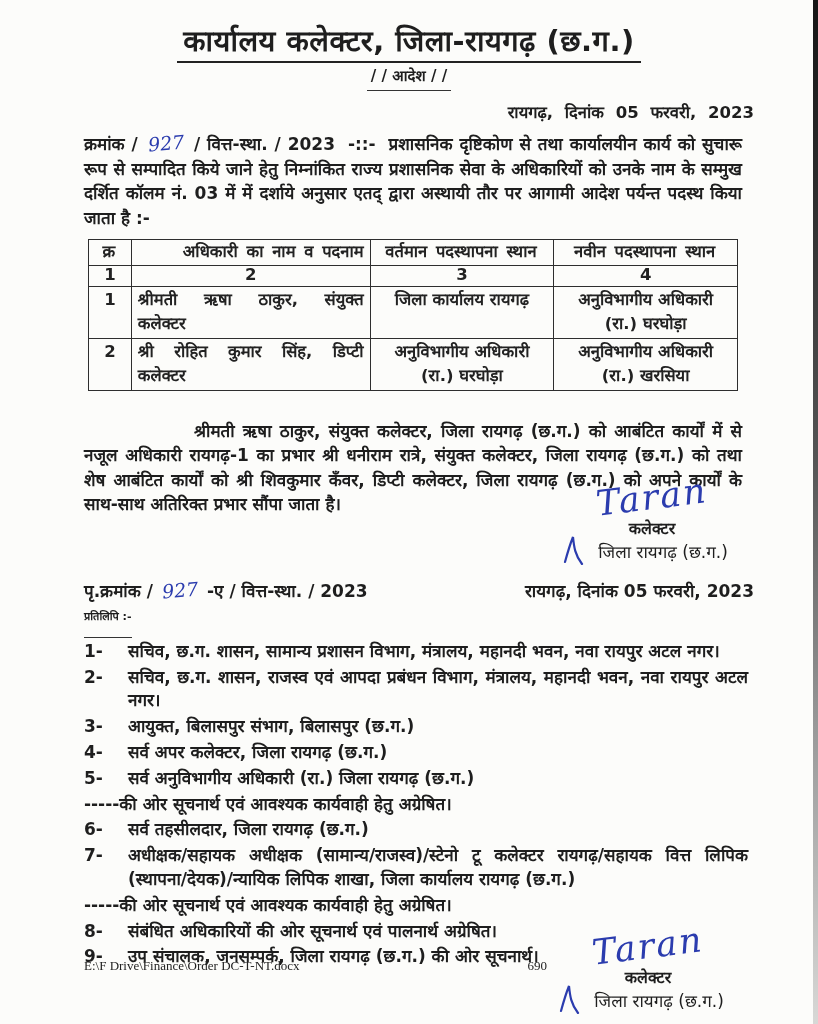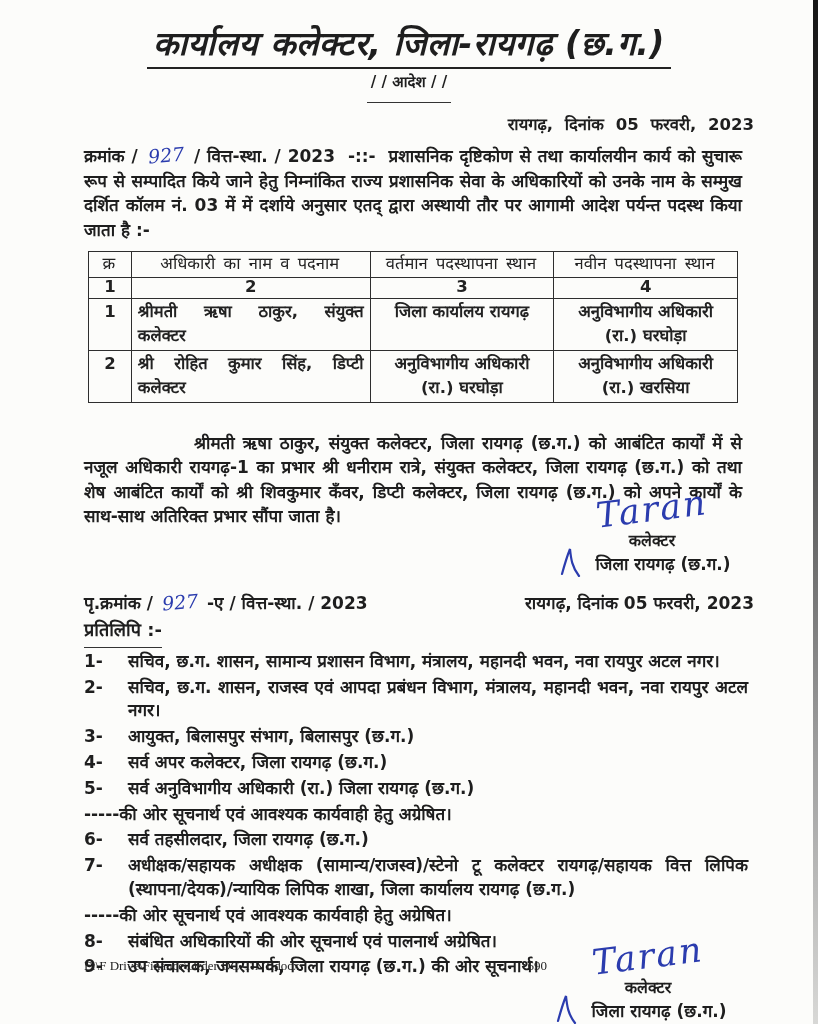--- a/index.html
+++ b/index.html
@@ -13,30 +13,29 @@
     -webkit-font-smoothing:antialiased;
   }
   .page{position:relative;width:818px;height:1024px;}
   .scan-edge-right{
     position:absolute;top:0;right:0;width:5px;height:100%;
     background:linear-gradient(180deg,#161616 0%,#2c2c2c 18%,#555 45%,#9b9b9b 72%,#d8d8d6 100%);
   }
   .title-wrap{text-align:center;padding-top:20px;}
   .doc-title{
     display:inline-block;
-    font-size:33px;font-weight:700;
+    font-size:29px;font-weight:700;
     border-bottom:2.5px solid #222;
     padding:0 6px 2px 6px;
     letter-spacing:0.5px;
-    font-style:italic;
   }
   .order-heading-wrap{text-align:center;margin-top:2px;}
   .order-heading{
     display:inline-block;font-size:15px;font-weight:700;
-    border-bottom:1.6px solid #333;padding:0 4px 11px 4px;
+    border-bottom:1.6px solid #333;padding:0 4px 5px 4px;
   }
   .date-line-1{
     text-align:right;margin:9px 64px 0 0;
     font-size:16.5px;font-weight:700;word-spacing:6px;
   }
   .para{
     margin:7px 76px 0 84px;
     font-size:17px;font-weight:700;
     line-height:1.43;text-align:justify;
   }
@@ -50,24 +49,24 @@
   }
   .sep{padding:0 6px;}
   table.order-table{
     border-collapse:collapse;
     margin:9px 0 0 88px;
     width:650px;
     font-size:16.5px;font-weight:700;
     color:#222;
   }
   table.order-table,.order-table th,.order-table td{border:1.6px solid #2e2e2e;}
-  .order-table th{padding:1px 6px 3px 4px;font-weight:400;word-spacing:3px;line-height:1.3;}
+  .order-table th{padding:1px 6px 3px 4px;font-weight:700;word-spacing:3px;line-height:1.3;}
   .order-table td{padding:1px 6px 3px 6px;line-height:1.42;}
   .col-sn{width:34px;text-align:center;}
-  .col-name{width:248px;}
+  .col-name{width:248px;text-align:right;}
   .col-cur{width:184px;}
   .col-new{width:184px;}
   .cell-center{text-align:center;vertical-align:top;}
   .cell-name{text-align:justify;vertical-align:top;word-spacing:5px;}
   .num-row td{padding:0 4px 1px 4px;line-height:1.15;text-align:center;}
   .para-2{text-indent:110px;margin-top:28px;}
   .effect-line{
     margin:2px 76px 0 195px;
     font-size:17px;font-weight:700;
   }
@@ -79,34 +78,34 @@
   .sig-2{margin:-42px 50px 0 auto;}
   .sig-script{
     font-family:"DejaVu Serif",serif;font-style:italic;font-weight:400;
     font-size:35px;color:#2b3cae;
     display:inline-block;transform:rotate(-7deg);
     letter-spacing:2px;line-height:1.1;
     margin-bottom:2px;
   }
   .sig-title{font-size:16px;font-weight:700;line-height:1.25;}
   .sig-district{
-    font-size:17px;font-weight:700;line-height:1.3;
+    font-size:17px;font-weight:400;line-height:1.3;
     display:flex;align-items:center;justify-content:center;gap:14px;
     margin-left:-14px;
   }
   .flourish{flex:0 0 auto;margin-top:-4px;}
   .ref-line-2{
     display:flex;justify-content:space-between;align-items:baseline;
     margin:14px 64px 0 84px;
     font-size:17px;font-weight:700;
   }
   .copies-heading-wrap{margin:3px 0 0 84px;}
   .copies-heading{
-    display:inline-block;font-size:18px;font-weight:700;
-    border-bottom:1.6px solid #333;padding-bottom:6px;
+    display:inline-block;font-size:11px;font-weight:700;
+    border-bottom:1.6px solid #333;padding-bottom:14px;
   }
   .copies-list{margin:2px 70px 0 84px;font-size:17px;font-weight:700;}
   .copy-item{display:flex;line-height:1.4;margin-top:2px;}
   .copy-item .num{flex:0 0 44px;}
   .copy-item .txt{flex:1;text-align:justify;}
   .copy-note{line-height:1.4;margin-top:2px;font-weight:700;}
   .footer{
     position:absolute;left:84px;right:84px;top:934px;
     font-family:"Liberation Serif","DejaVu Serif",serif;
     font-size:13px;color:#222;

